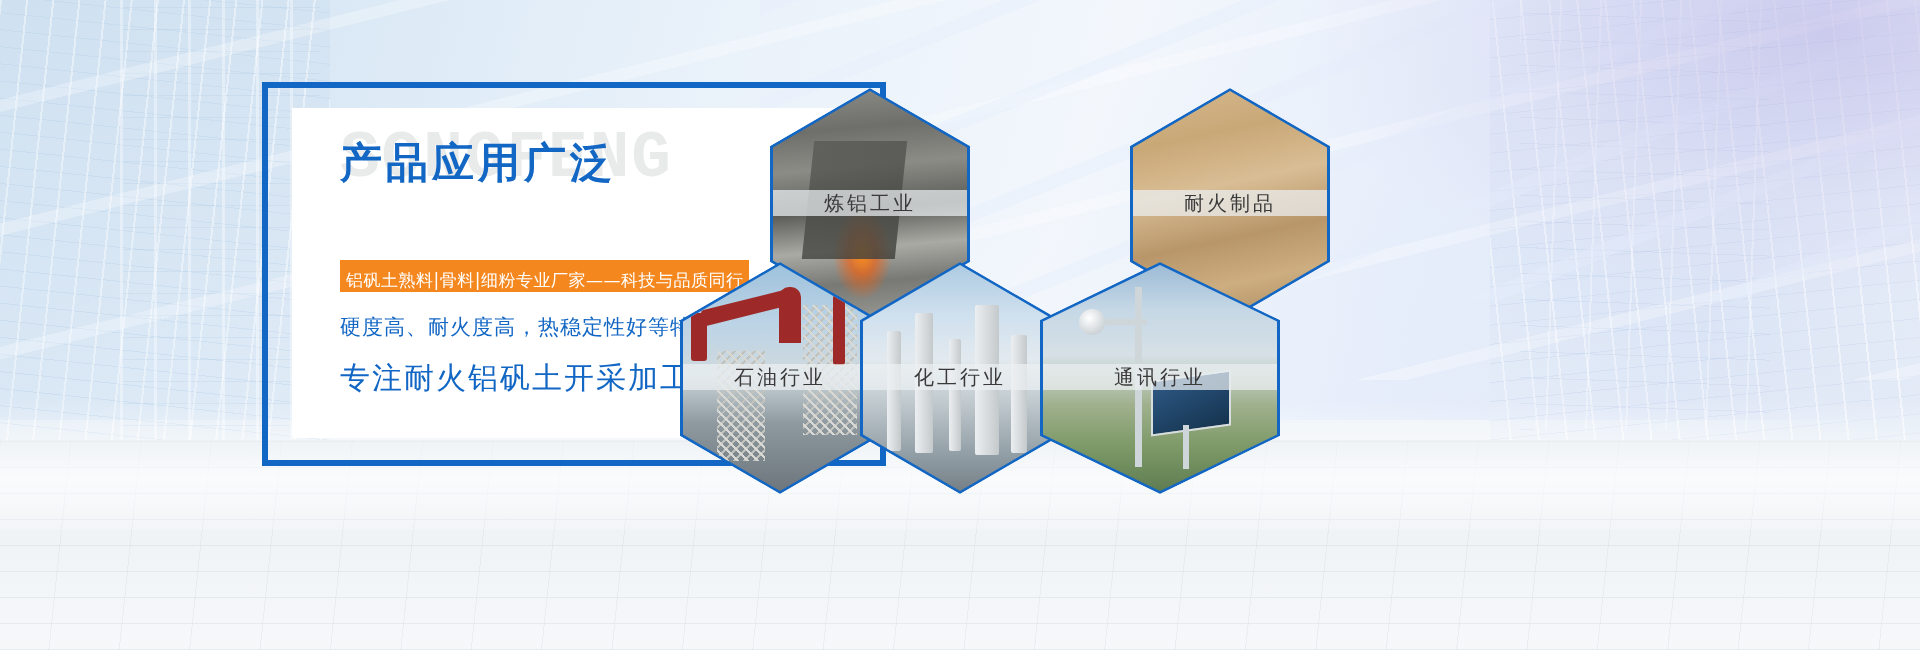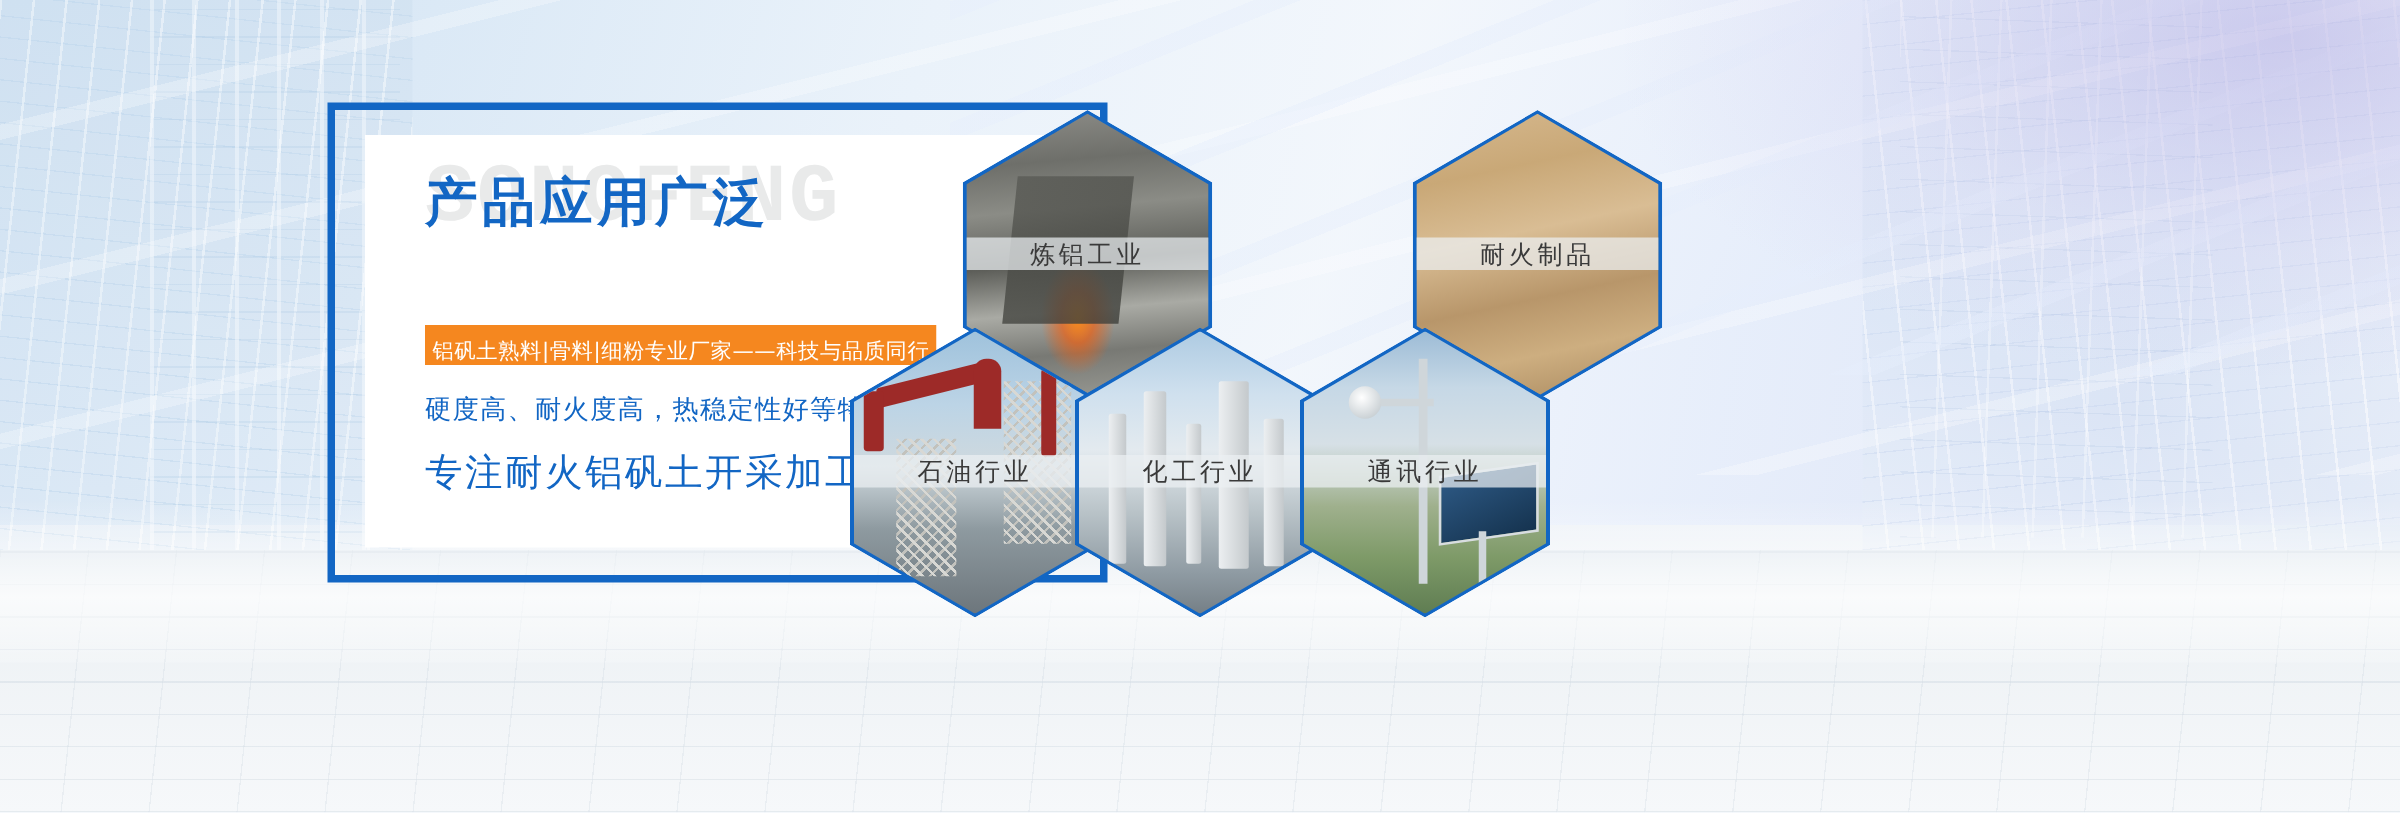--- a/index.html
+++ b/index.html
@@ -219,21 +219,21 @@
           <div class="stack" style="left:86px;top:74px;width:12px;height:112px;"></div>
           <div class="stack" style="left:112px;top:40px;width:24px;height:150px;"></div>
           <div class="stack" style="left:148px;top:70px;width:16px;height:118px;"></div>
         </div>
         <div class="hexlabel">
           <span>化工行业</span>
         </div>
       </div>
     </div>
 
-    <div class="hex" style="left:280px;top:174px;">
+    <div class="hex" style="left:280px;top:174px;padding-left:40px;">
       <div class="hexborder"></div>
       <div class="hexphoto">
         <div class="ph-comm">
           <div class="mast" style="left:92px;top:22px;width:7px;height:180px;"></div>
           <div class="mast" style="left:46px;top:54px;width:58px;height:6px;"></div>
           <div class="dish" style="left:36px;top:44px;"></div>
           <div class="panel" style="left:108px;top:110px;width:76px;height:52px;"></div>
           <div class="mast" style="left:140px;top:160px;width:6px;height:44px;"></div>
         </div>
         <div class="hexlabel">

